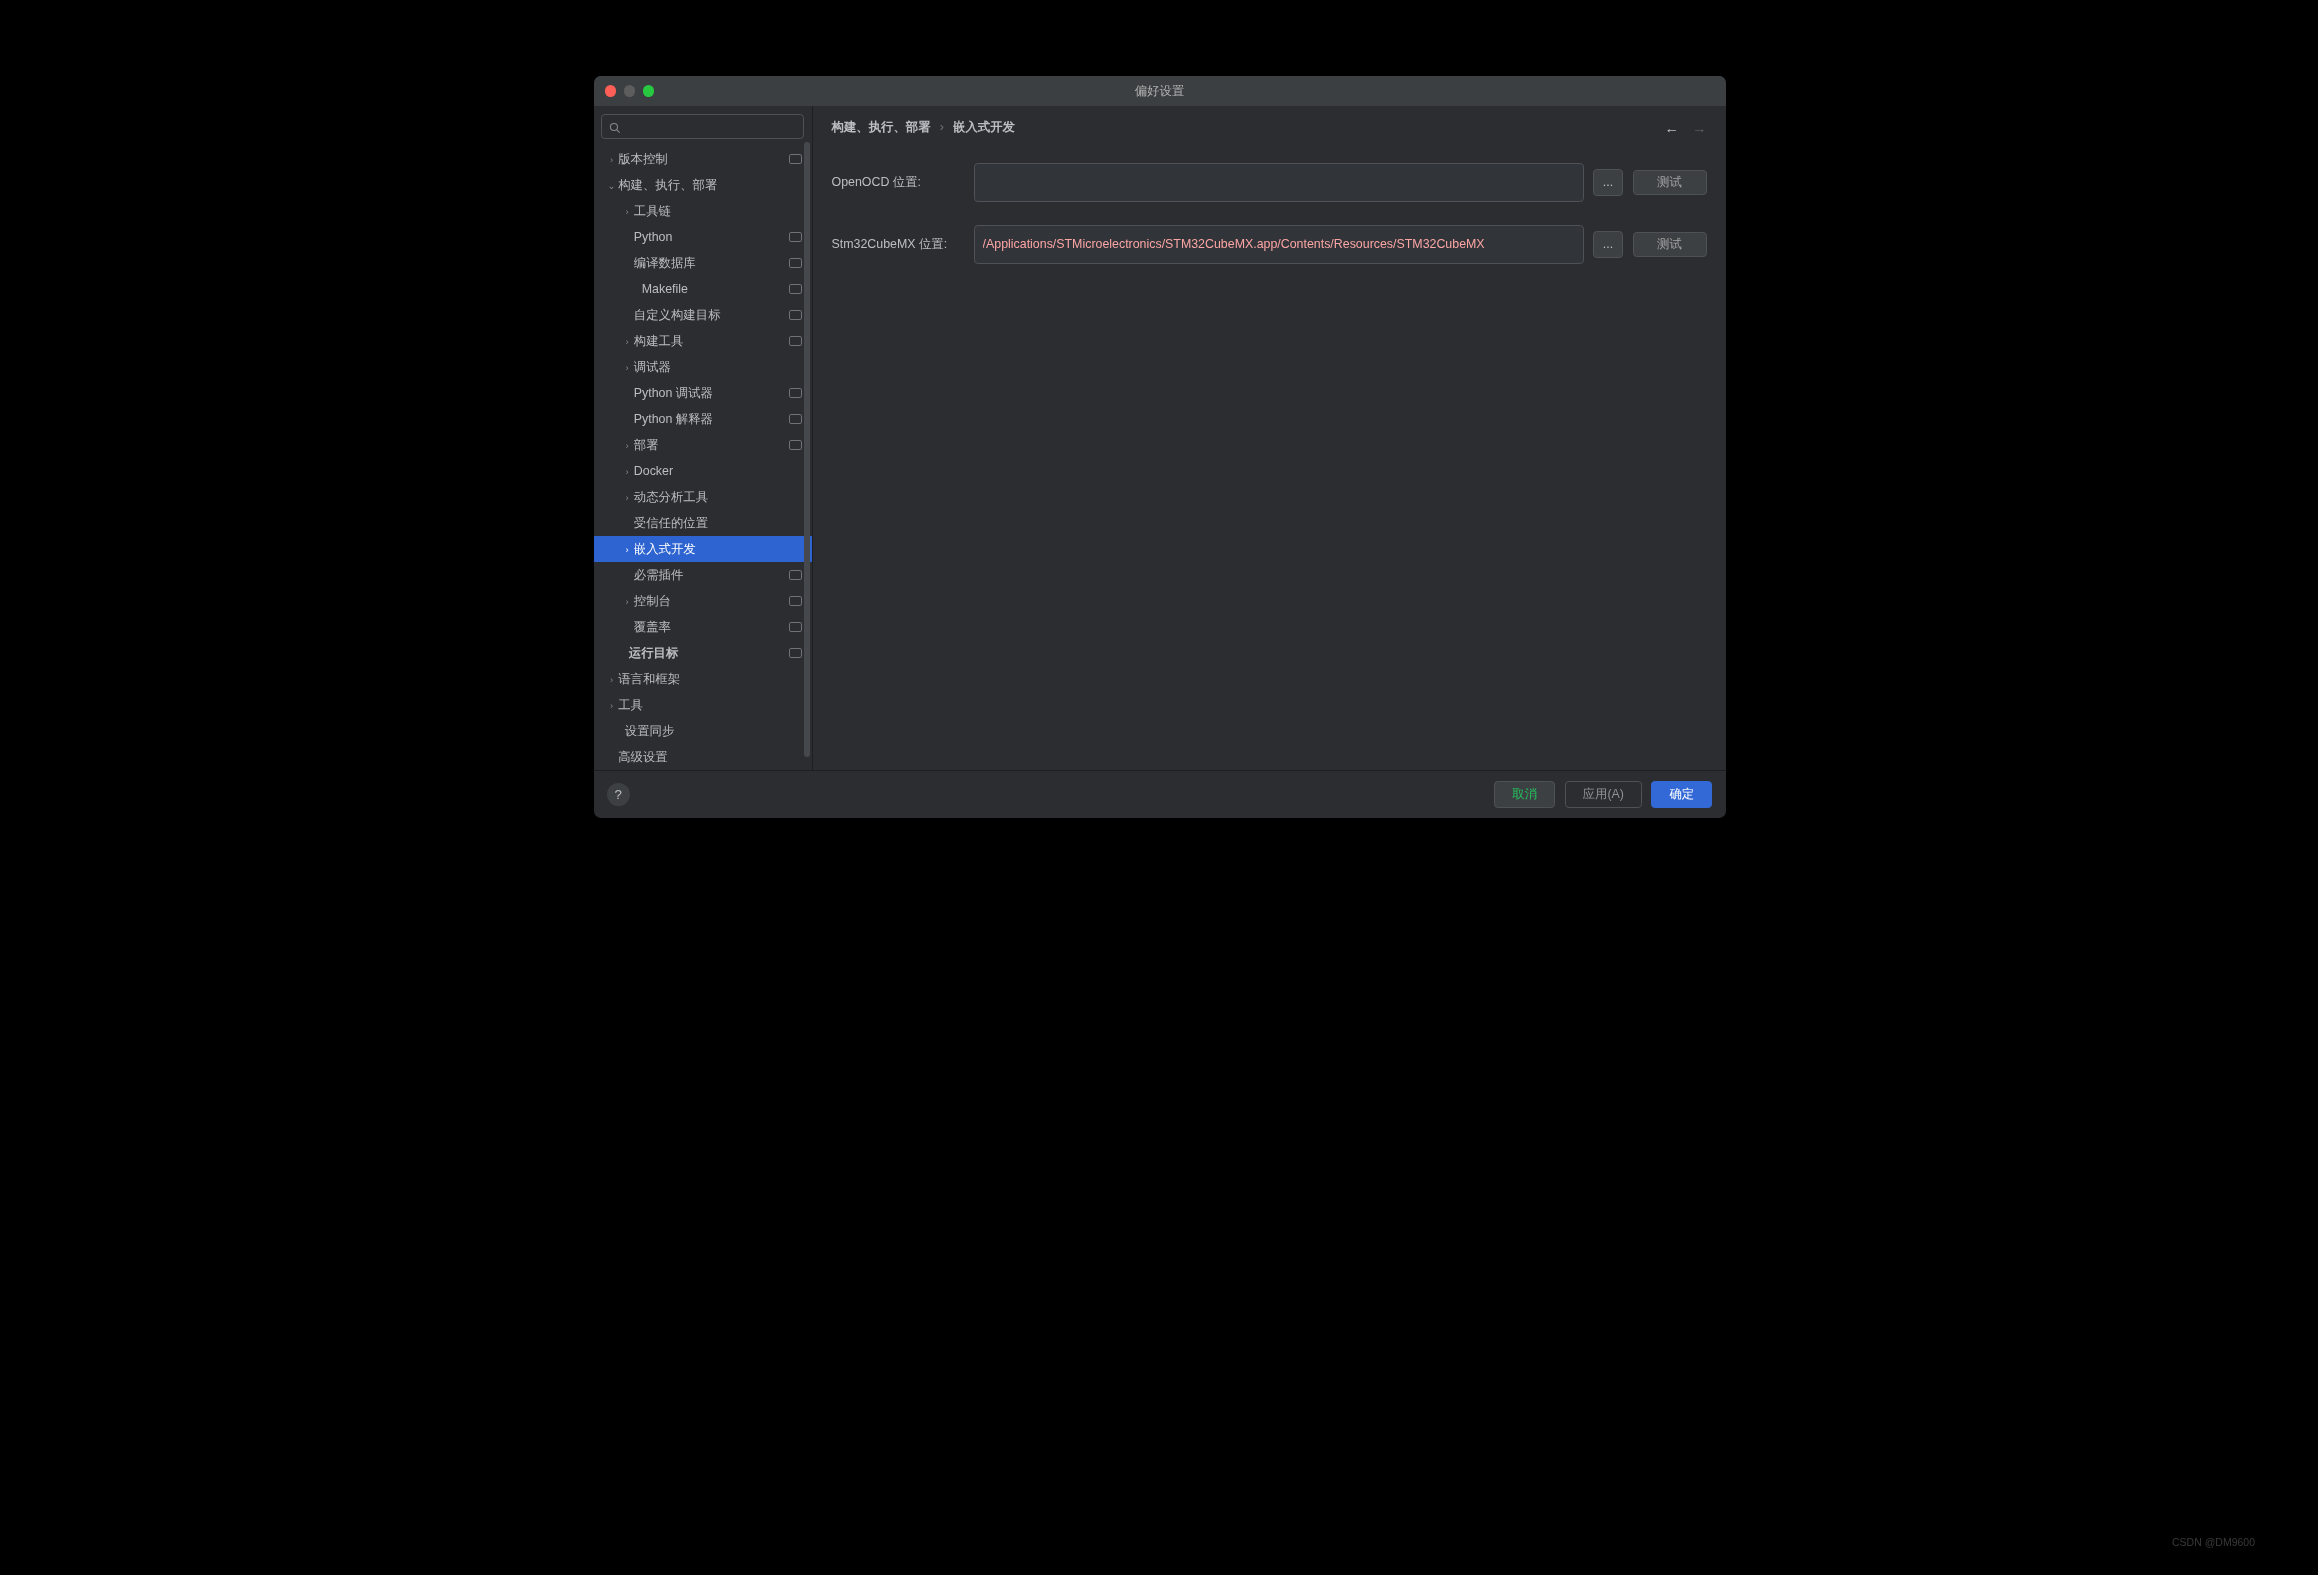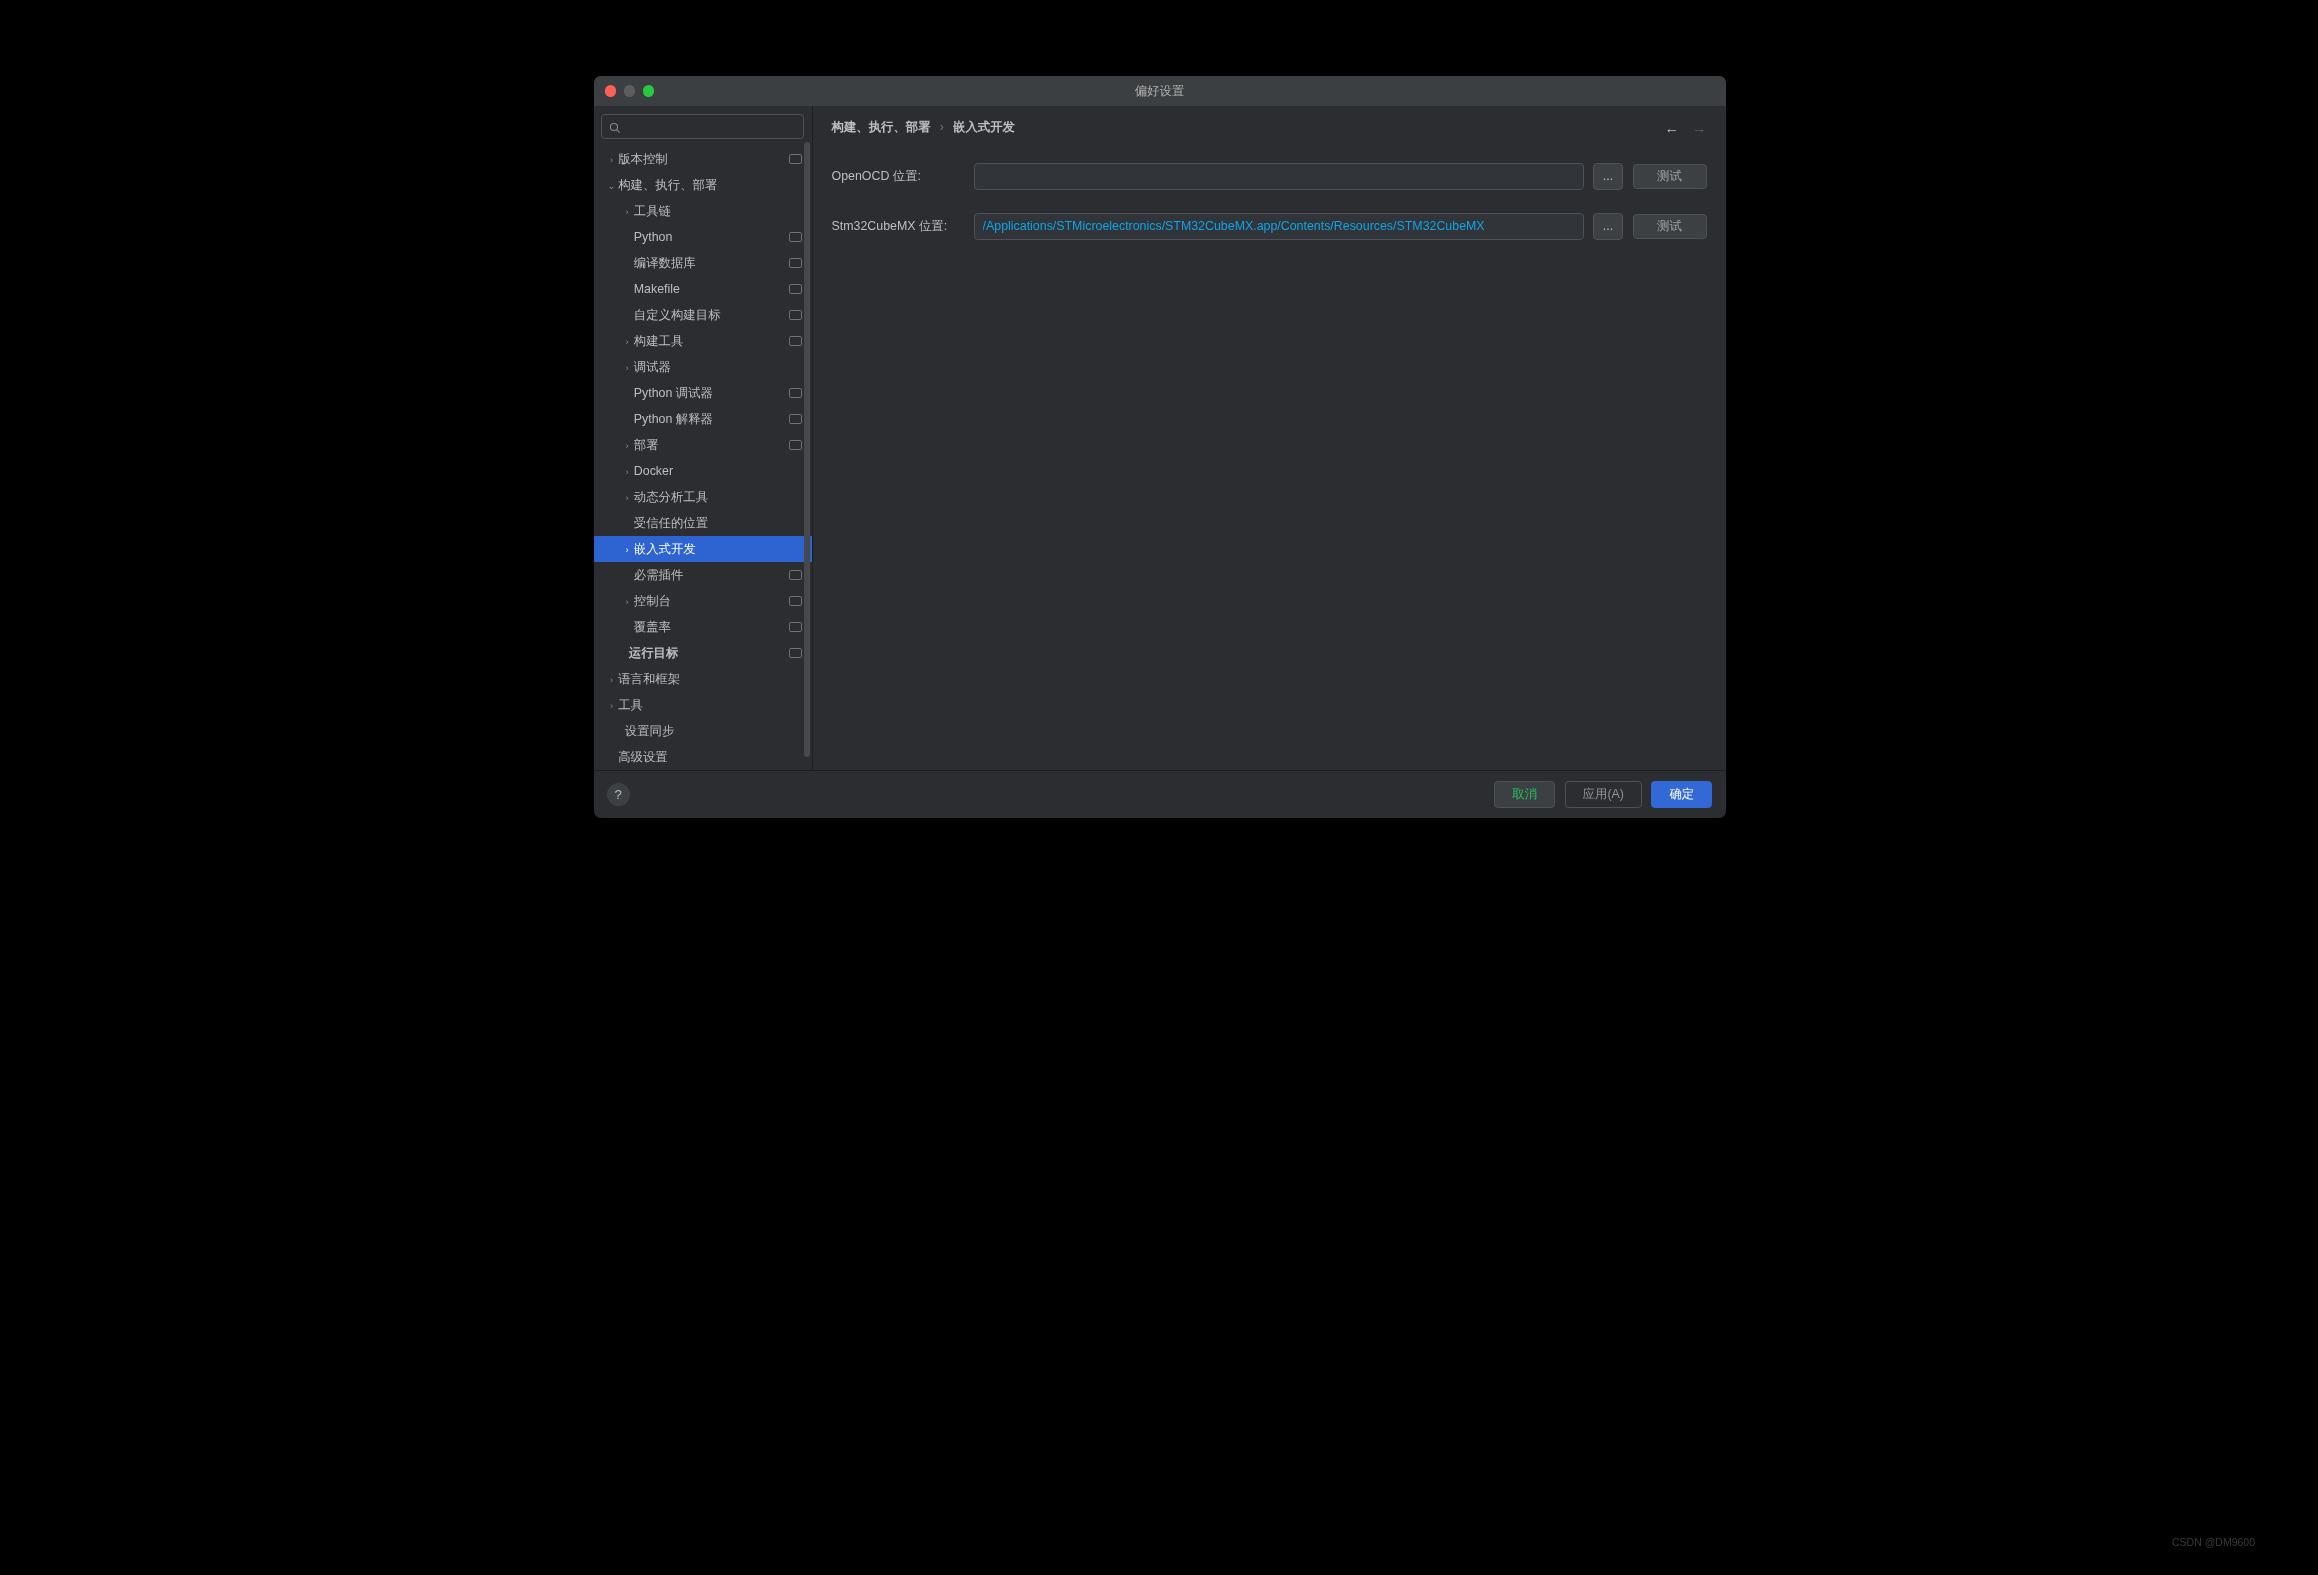--- a/index.html
+++ b/index.html
@@ -181,25 +181,25 @@
       margin-bottom: 23px;
       gap: 9.5px;
     }
     .form-label {
       width: 133px;
       color: #bcbec4;
       font-size: 12.4px;
     }
     .form-input {
       flex: 1;
-      height: 27px;
+      height: 39px;
       background: #313438;
       border: 1px solid #4e5157;
       border-radius: 3.8px;
-      color: #0ea5e9;
+      color: #fca5a5;
       font-size: 12.4px;
       padding: 0 7.6px;
     }
     .browse-btn {
       width: 30px;
       height: 27px;
       background: #3d4043;
       border: 1px solid #4e5157;
       border-radius: 3.8px;
       color: #bcbec4;
@@ -318,21 +318,21 @@
             <span>Python</span>
             <span class="tree-spacer"></span>
             <span class="tree-badge"></span>
           </div>
           <div class="tree-item" style="padding-left: 27px;">
             <span class="tree-arrow"></span>
             <span>编译数据库</span>
             <span class="tree-spacer"></span>
             <span class="tree-badge"></span>
           </div>
-          <div class="tree-item" style="padding-left: 27px;">
+          <div class="tree-item" style="padding-left: 35px;">
             <span class="tree-arrow"></span>
             <span>Makefile</span>
             <span class="tree-spacer"></span>
             <span class="tree-badge"></span>
           </div>
           <div class="tree-item" style="padding-left: 27px;">
             <span class="tree-arrow"></span>
             <span>自定义构建目标</span>
             <span class="tree-spacer"></span>
             <span class="tree-badge"></span>

